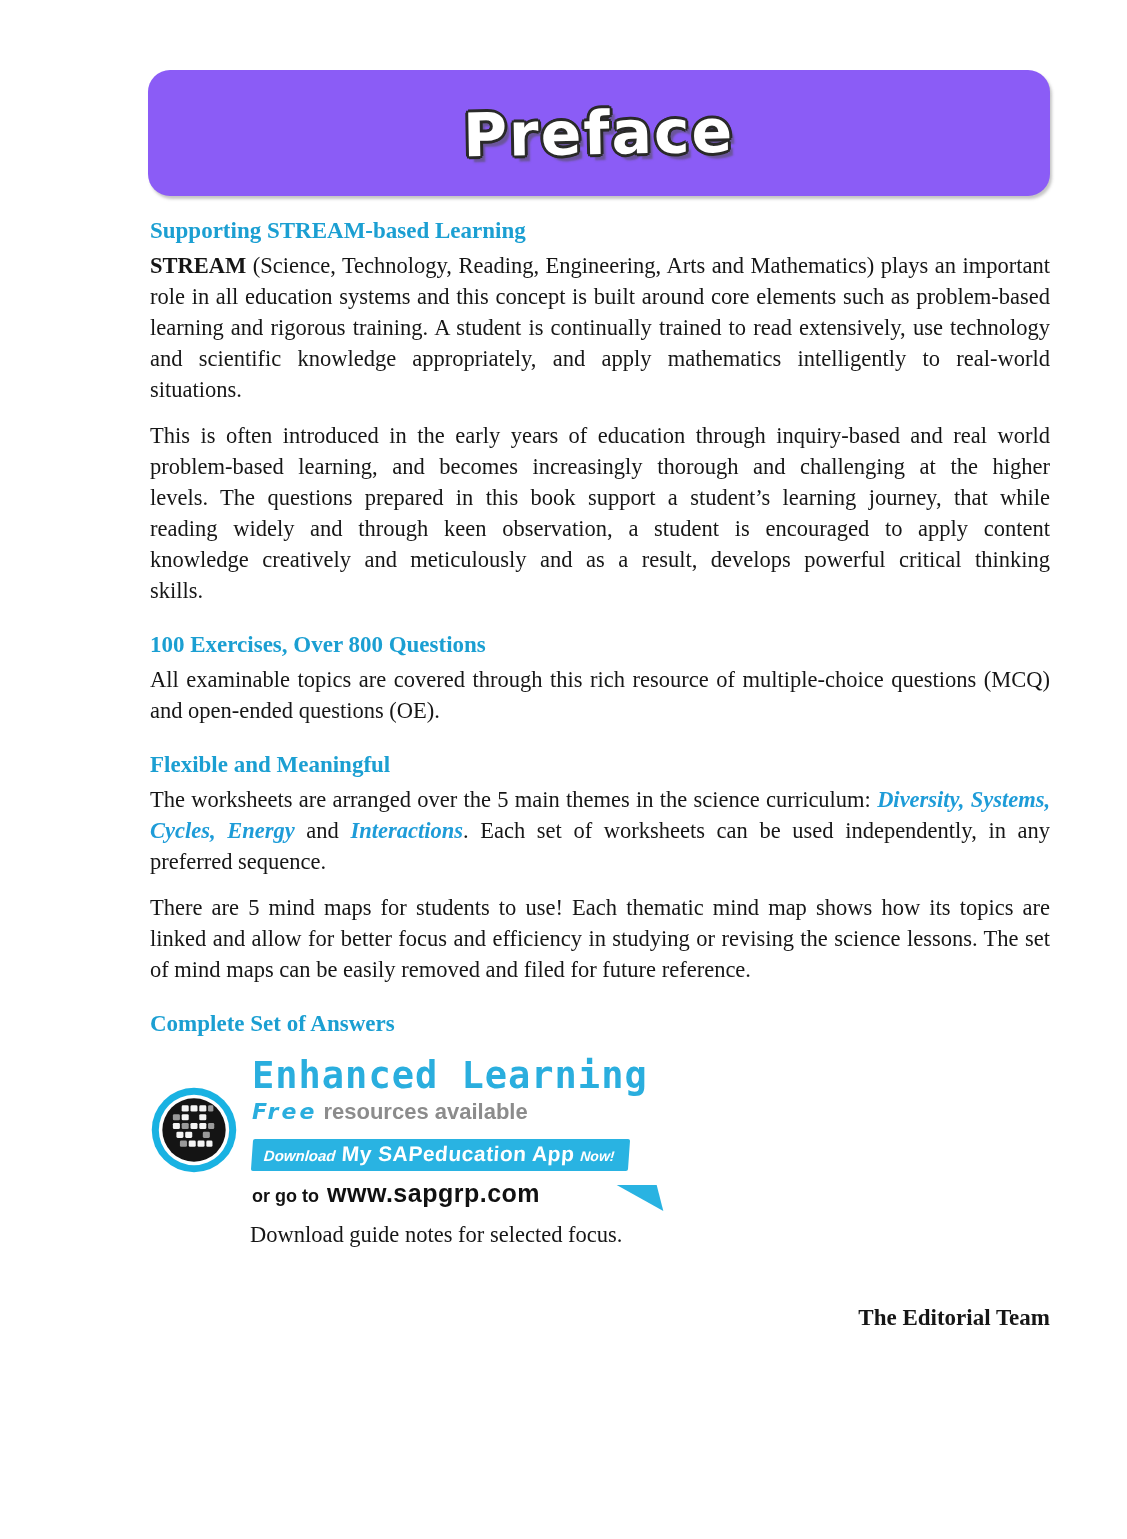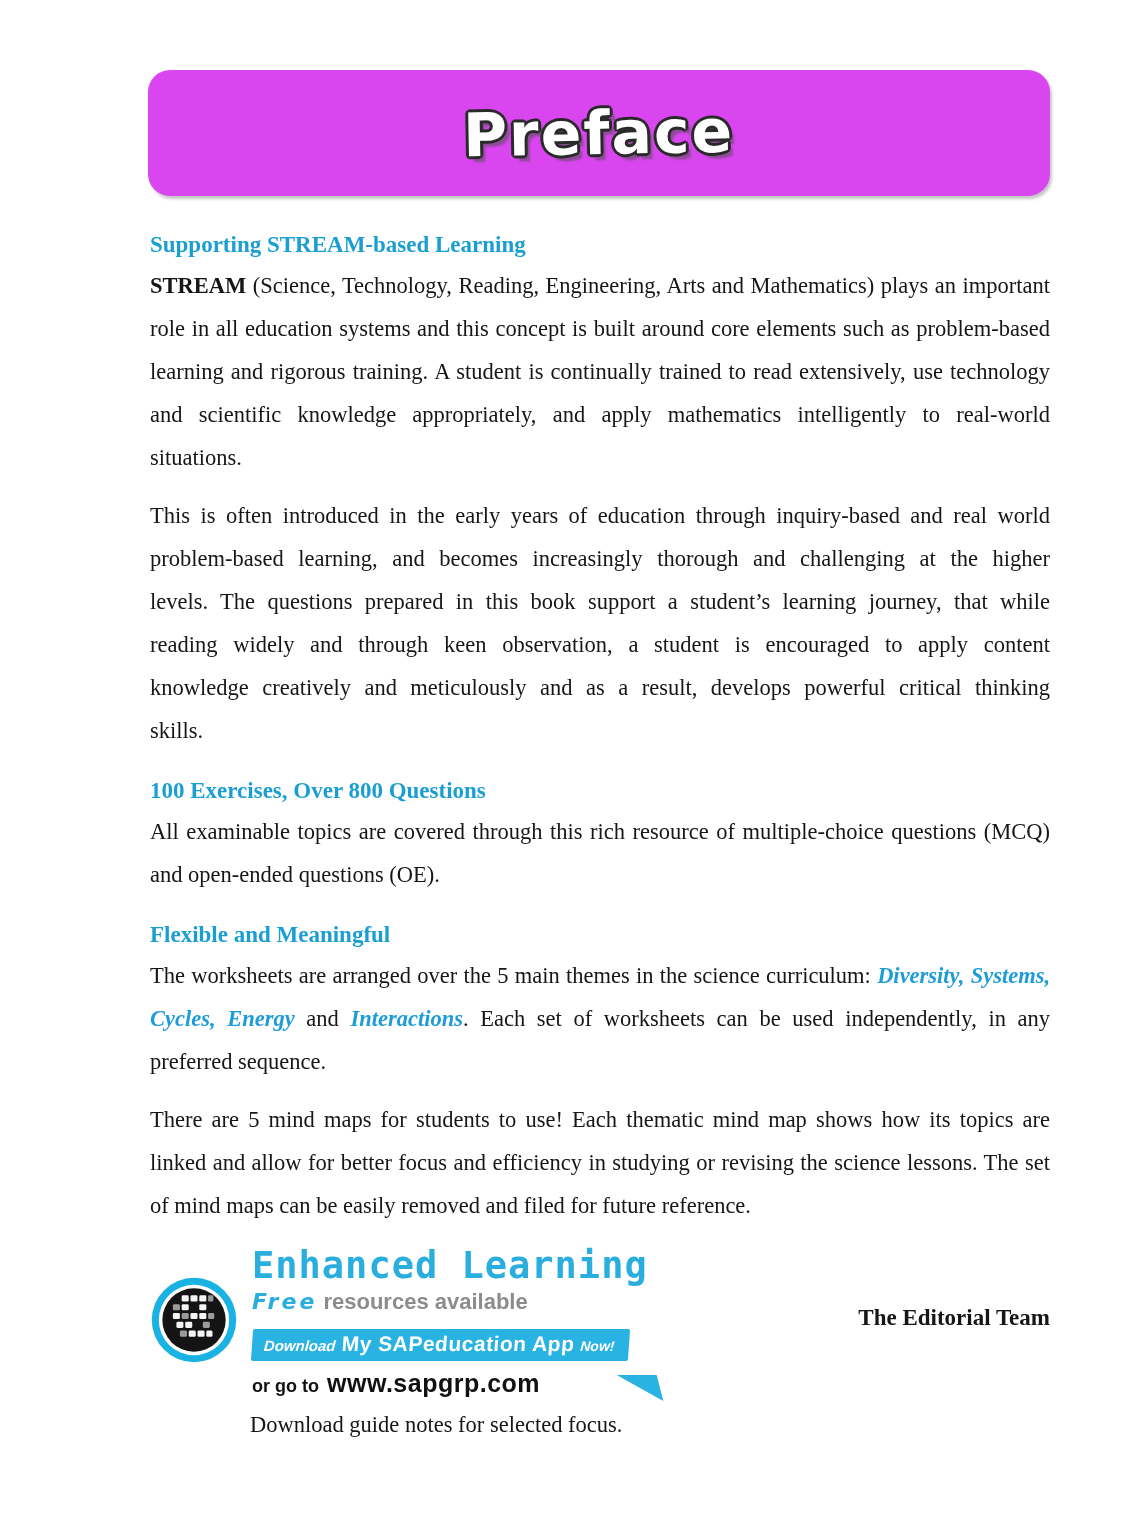--- a/index.html
+++ b/index.html
@@ -8,21 +8,21 @@
     width:1127px;height:1539px;
     background:#ffffff;
     font-family:"Liberation Serif", serif;
     color:#161616;
     overflow:hidden;
   }
   
   .banner{
     position:absolute;left:148px;top:70px;
     width:902px;height:126px;
-    background:#d946ef;
+    background:#8b5cf6;
     border-radius:22px;
     box-shadow:2px 3px 3px rgba(90,90,90,.35);
     display:flex;align-items:center;justify-content:center;
   }
   .banner-title{
     font-family:"DejaVu Sans", sans-serif;
     font-weight:bold;
     font-size:60px;
     letter-spacing:2px;
     color:#ffffff;
@@ -38,24 +38,24 @@
   .content{
     position:absolute;left:150px;top:218px;width:900px;
   }
   .sec-heading{
     font-family:"Liberation Serif", serif;
     font-weight:bold;
     font-size:23px;
     color:#1b9fd2;
     margin:26px 0 6px 0;
   }
-  .sec-heading.first{margin-top:14px;}
+  .sec-heading.first{margin-top:0;}
   .body-text{
     font-size:22.5px;
-    line-height:43px;
+    line-height:31px;
     text-align:justify;
     margin:0 0 15px 0;
   }
   .body-text.wide{word-spacing:3px;}
   .lead-bold{font-weight:bold;}
   .lead-blue{font-weight:bold;color:#1a5f82;word-spacing:6px;}
   .theme{font-weight:bold;font-style:italic;color:#1e9cd8;}
   .gap-lg{margin-top:30px;}
   
   .promo{
@@ -141,20 +141,21 @@
 
 
     <div class="sec-heading">100 Exercises, Over 800 Questions</div>
     <p class="body-text">All examinable topics are covered through this rich resource of multiple-choice questions (MCQ) and open-ended questions (OE).</p>
 
     <div class="sec-heading">Flexible and Meaningful</div>
     <p class="body-text"><span>The worksheets are arranged over the 5 main themes in the science curriculum: </span><span class="theme">Diversity, Systems, Cycles, Energy</span><span> and </span><span class="theme">Interactions</span><span>. Each set of worksheets can be used independently, in any preferred sequence.</span></p>
 
     <p class="body-text">There are 5 mind maps for students to use! Each thematic mind map shows how its topics are linked and allow for better focus and efficiency in studying or revising the science lessons. The set of mind maps can be easily removed and filed for future reference.</p>
 
+    <div class="sec-heading">Complete Set of Answers</div>
 
     <div class="promo">
       <div class="promo-logo">
         <svg width="88" height="88" viewBox="0 0 100 100">
           <circle cx="50" cy="50" r="48" fill="#19b2e2"></circle>
           <circle cx="50" cy="50" r="40" fill="#ffffff"></circle>
           <circle cx="50" cy="50" r="36" fill="#141414"></circle>
           <g>
             <rect x="36" y="22" width="8" height="7" rx="1.5" fill="#f4f4f4"></rect>
             <rect x="46" y="22" width="8" height="7" rx="1.5" fill="#f4f4f4"></rect>

